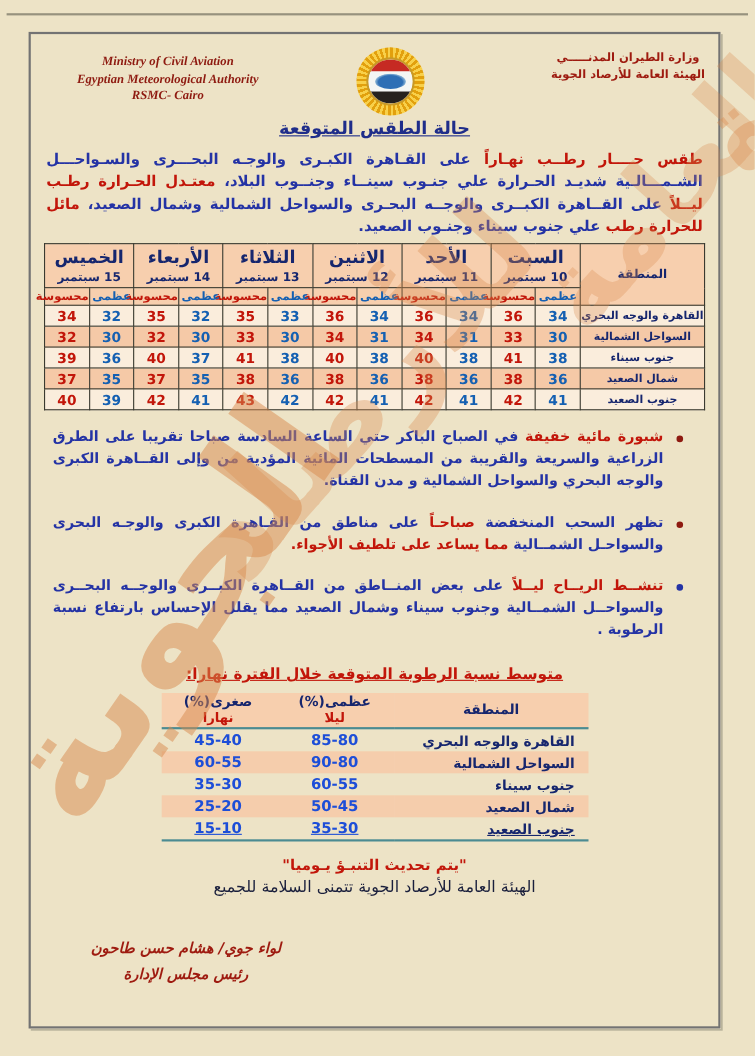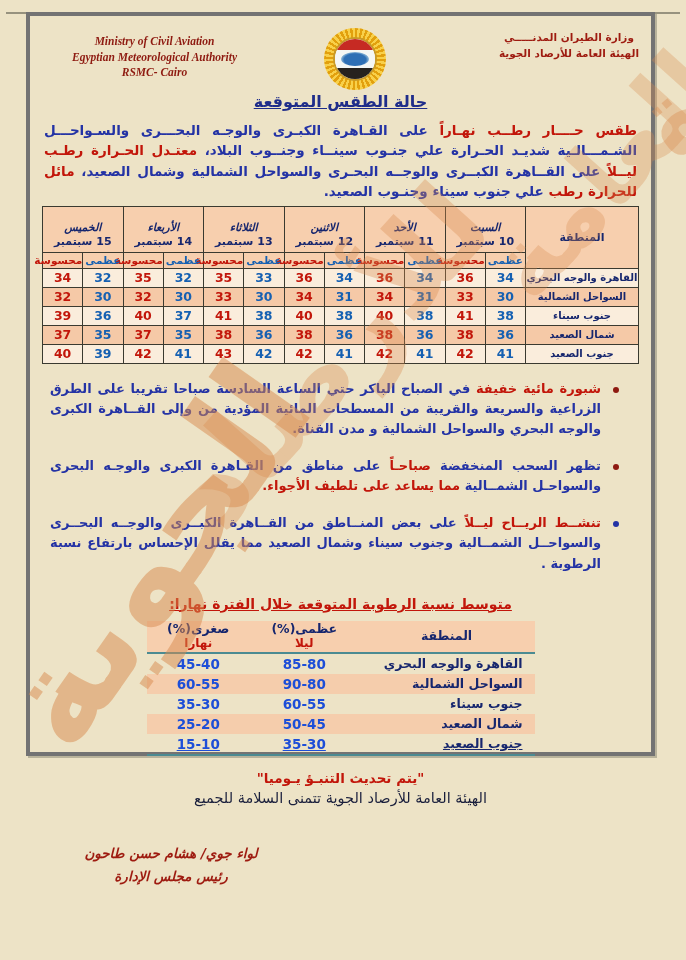--- a/index.html
+++ b/index.html
@@ -1,20 +1,20 @@
 <!DOCTYPE html>
 <html><head>
 <meta charset="utf-8">
 <style>
   html,body{margin:0;padding:0;}
   body{width:686px;height:960px;background:#EDE3C6;position:relative;overflow:hidden;
        font-family:"DejaVu Sans",sans-serif;}
   .top-edge{position:absolute;left:6px;right:6px;top:12px;height:2px;background:#97927E;}
-  .frame{position:absolute;left:26px;top:12px;width:629px;height:744px;box-sizing:border-box;
-         border:4px solid #737373;box-shadow:2px 2px 0 rgba(90,90,75,.35);
+  .frame{position:absolute;left:26px;top:29px;width:629px;height:906px;box-sizing:border-box;
+         border:2px solid #737373;box-shadow:2px 2px 0 rgba(90,90,75,.35);
          padding:8px 12px;z-index:1;}
   
   .hdr{display:flex;justify-content:space-between;align-items:flex-start;margin-top:4px;}
   .hdr-en{font-family:"Liberation Serif",serif;font-style:italic;font-weight:bold;color:#8E1A10;
           font-size:11.5px;line-height:1.35;text-align:center;margin:6px 0 0 30px;}
   .hdr-ar{direction:rtl;color:#9E1B10;font-weight:bold;font-size:10.5px;line-height:1.5;
           text-align:center;margin-top:2px;}
   
   .logo{width:62px;height:62px;border-radius:50%;flex:0 0 auto;margin:0 26px 0 0;
         background:repeating-conic-gradient(#E2A00D 0deg 5deg,#F8D04A 5deg 10deg);
@@ -33,21 +33,21 @@
          text-decoration:underline;margin-top:7px;}
   .para{direction:rtl;text-align:justify;font-weight:bold;font-size:13.5px;line-height:1.5;
         margin:9px 2px 0;}
   .tbl-heading{direction:rtl;text-align:right;color:#C2160A;font-weight:bold;font-size:12px;
         text-decoration:underline;margin-top:7px;}
   
   table.temp{direction:rtl;border-collapse:collapse;width:100%;margin-top:5px;table-layout:fixed;}
   .temp th,.temp td{border:1px solid #3A3A30;padding:0;text-align:center;}
   .temp thead th{background:#F7CFAE;color:#16266E;font-weight:bold;}
   .temp th.region-h{width:112px;font-size:11px;}
-  .temp .day-name{font-size:11px;line-height:1.3;padding-top:14px;font-style:italic;}
+  .temp .day-name{font-size:16px;line-height:1.3;padding-top:2px;}
   .temp .day-date{font-size:11px;line-height:1.3;padding-bottom:2px;}
   .temp th.sub{font-size:10.5px;height:15px;}
   .temp th.sub.max{color:#1560B2;}
   .temp th.sub.felt{color:#C2160A;}
   .temp tbody tr:nth-child(odd){background:#FAEDDC;}
   .temp tbody tr:nth-child(even){background:#F5C9A7;}
   .temp tbody td{font-weight:bold;font-size:12.5px;height:18px;}
   .temp tbody td.region{font-size:10px;color:#16266E;}
   .temp tbody td.max{color:#1560B2;}
   .temp tbody td.felt{color:#C2160A;}

